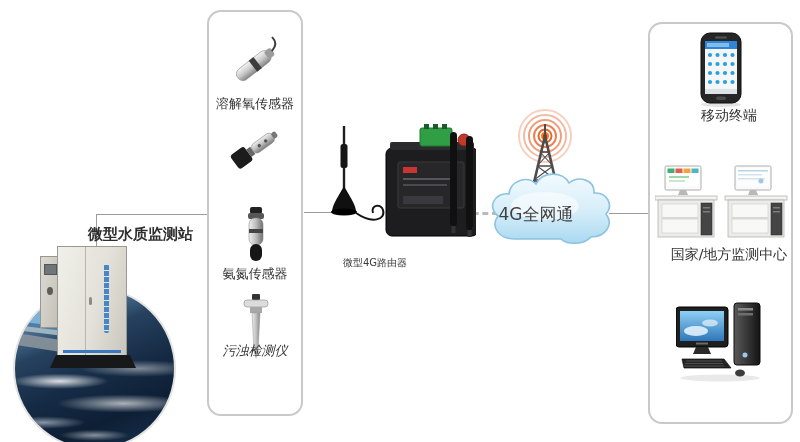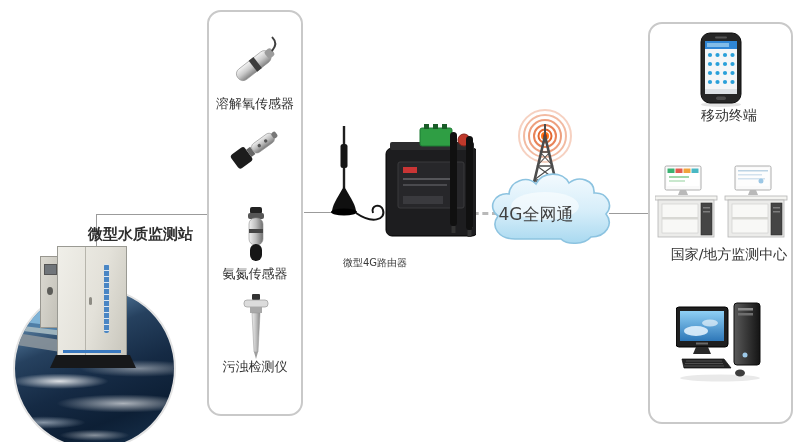--- a/index.html
+++ b/index.html
@@ -137,21 +137,21 @@
           <stop offset=".5" stop-color="#c2c2c2"></stop>
           <stop offset="1" stop-color="#8a8a8a"></stop>
         </linearGradient>
       </defs>
     <rect x="29" y="2" width="8" height="6" rx="1" fill="#333"></rect>
     <rect x="21" y="8" width="24" height="7" rx="3" fill="#dcdcdc" stroke="#9a9a9a" stroke-width=".7"></rect>
     <rect x="27" y="15" width="12" height="6" fill="#a8a8a8"></rect>
     <polygon points="29,21 37,21 35,60 31,60" fill="url(#g-sil4)" stroke="#949494" stroke-width=".5"></polygon>
     <polygon points="31,60 35,60 33,67" fill="#9e9e9e"></polygon>
   </svg>
-  <div class="lbl sensor-label" style="top:359px;">污浊检测仪</div>
+  <div class="lbl sensor-label" style="top:343px;font-style:italic;">污浊检测仪</div>
 
   <svg class="abs" style="left:330px;top:118px;" width="146" height="122" viewBox="0 0 146 122">
 
     <line x1="14" y1="8" x2="14" y2="70" stroke="#1e1e1e" stroke-width="2.4"></line>
     <rect x="10.5" y="26" width="7" height="24" rx="2.5" fill="#151515"></rect>
     <path d="M14 68 C 6 82, 2 88, 2 94 L26 94 C 26 88, 22 82, 14 68 Z" fill="#101010"></path>
     <ellipse cx="14" cy="94" rx="13" ry="3.5" fill="#000"></ellipse>
     <path d="M26 95 C 42 106, 56 102, 53 92 C 51 85, 40 87, 43 95" stroke="#141414" stroke-width="2" fill="none"></path>
 
     <rect x="56" y="30" width="92" height="88" rx="6" fill="#1d1d1f" stroke="#000"></rect>

